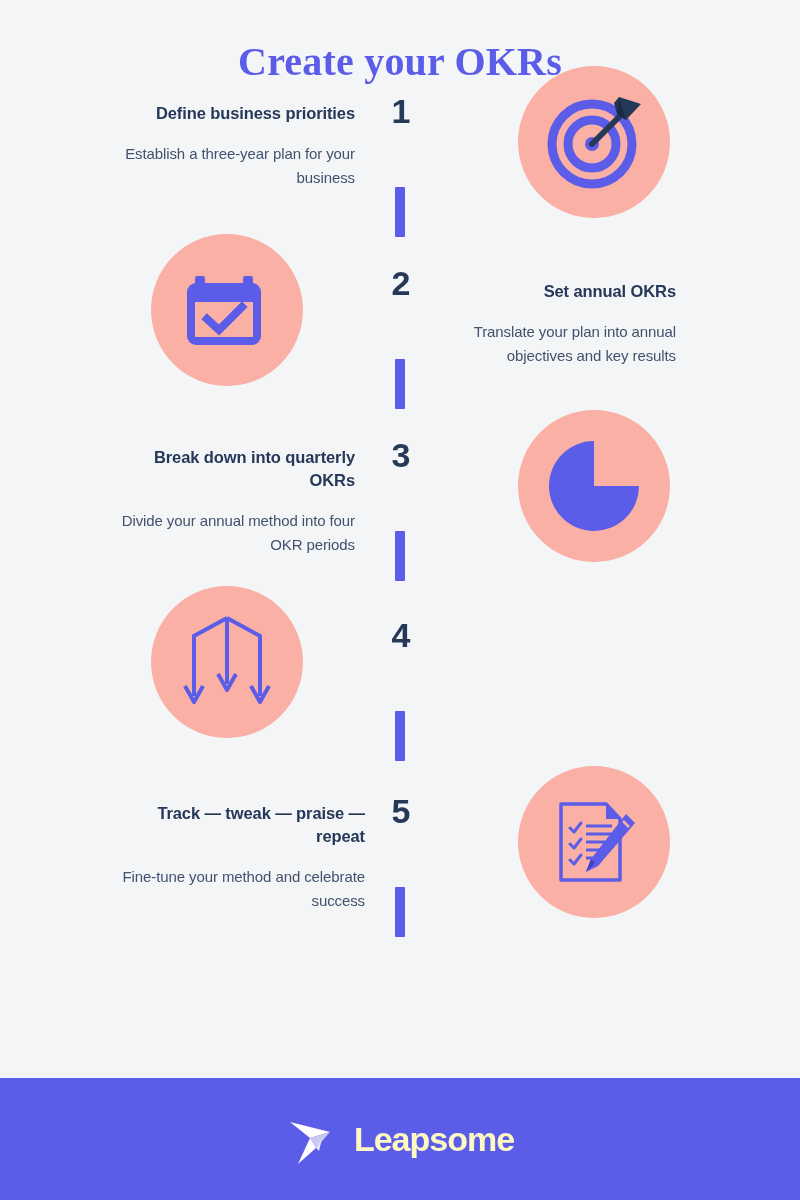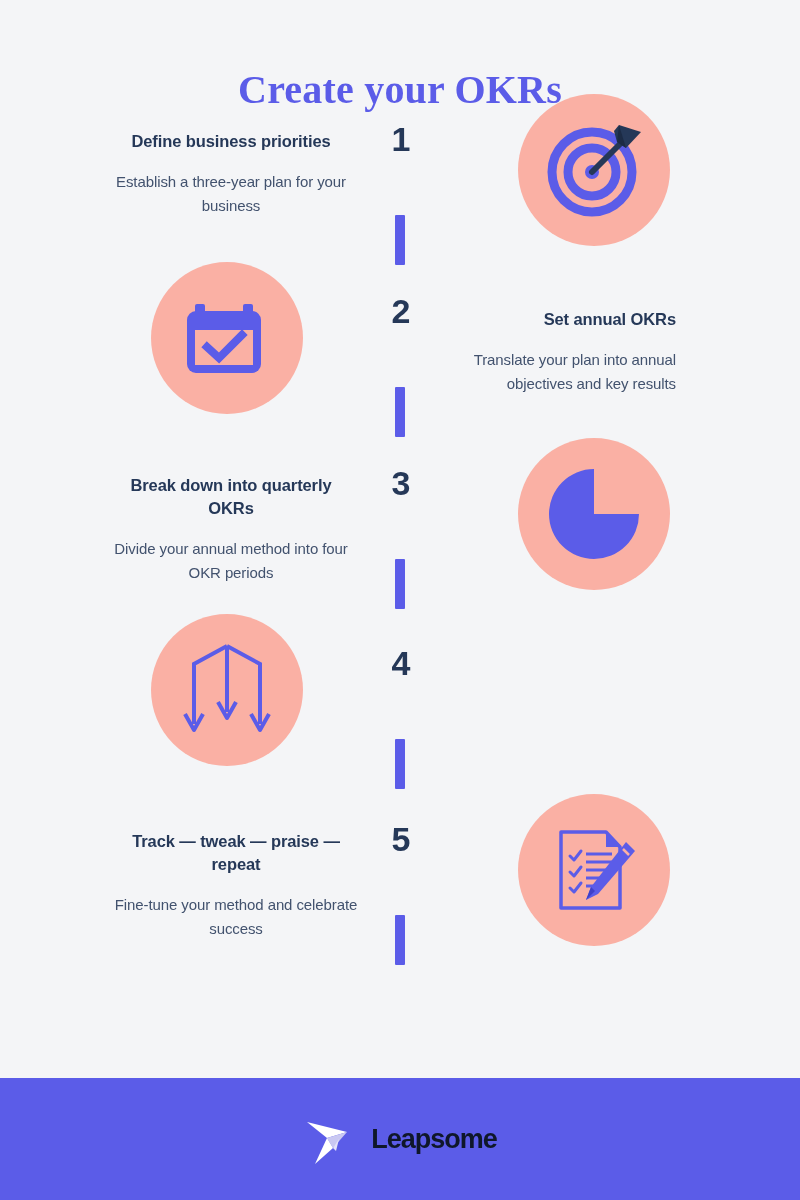--- a/index.html
+++ b/index.html
@@ -18,21 +18,21 @@
   }
 
   
   .page-title {
     text-align: center;
     font-family: "Liberation Serif", serif;
     font-weight: bold;
     font-size: 40px;
     letter-spacing: 0.2px;
     color: #5b5ce8;
-    padding-top: 68px;
+    padding-top: 40px;
     line-height: 1.1;
   }
 
   
   .steps {
     position: relative;
     width: 800px;
     padding-top: 18px;
   }
 
@@ -41,21 +41,21 @@
     width: 800px;
     height: 180px;
   }
 
   
   .step-text {
     position: absolute;
     top: 0;
     width: 248px;
   }
-  .step.left-text .step-text  { left: 107px;  text-align: center; }
+  .step.left-text .step-text  { left: 107px;  text-align: right; }
   .step.right-text .step-text { right: 124px; text-align: right; }
 
   .step-title {
     font-size: 16.5px;
     font-weight: bold;
     color: #253858;
     line-height: 1.38;
     letter-spacing: -0.1px;
   }
   .step-desc {
@@ -130,22 +130,22 @@
     width: 800px;
     height: 122px;
     background: #5b5ce8;
     display: flex;
     align-items: center;
     justify-content: center;
     gap: 16px;
   }
   .footer-logo-mark { flex: none; }
   .footer-logo-text {
-    color: #0f172a;
-    font-size: 27px;
+    color: #fef9c3;
+    font-size: 34px;
     font-weight: bold;
     letter-spacing: -1px;
     line-height: 1;
   }
 </style>
 </head>
 <body>
 
 <h1 class="page-title">Create your OKRs</h1>
 

